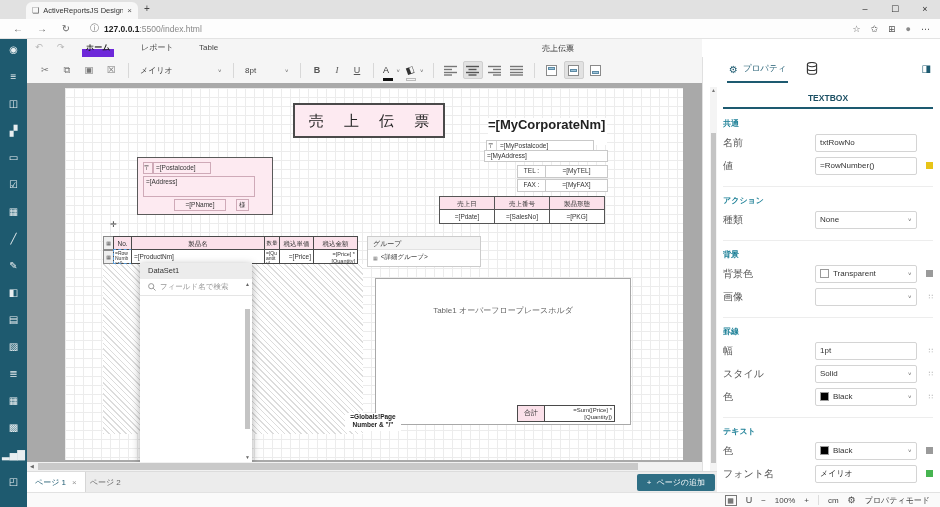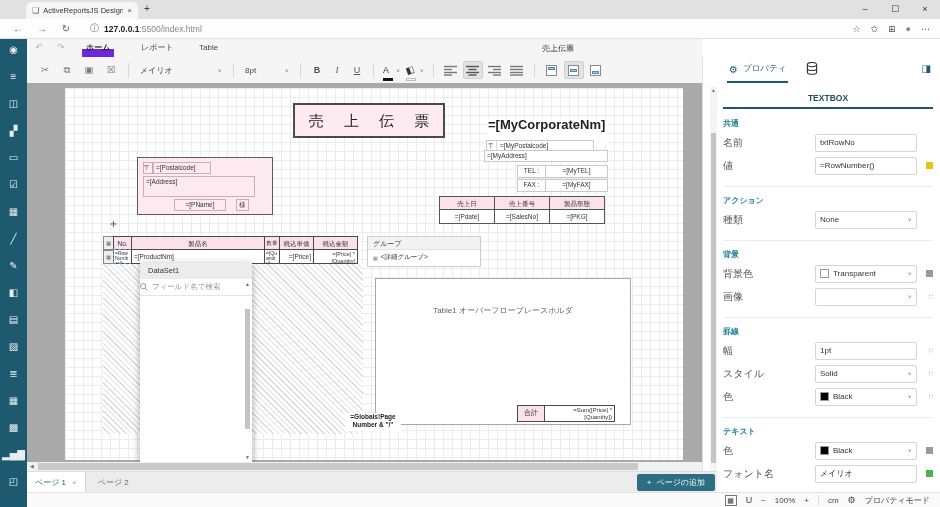--- a/index.html
+++ b/index.html
@@ -72,21 +72,21 @@
   .ovf{left:310px;top:190px;width:256px;height:147px;background:#fff;border:1px solid #a8a8a8;text-align:center;}
   .ovf span{display:inline-block;margin-top:26px;font-size:8px;color:#666;}
   .total{left:452px;top:317px;display:flex;font-size:7px;}
   .total .tl{width:28px;height:17px;background:#fbe1ea;border:1.5px solid #4a4a4a;text-align:center;line-height:14px;color:#333;}
   .total .tv{width:70px;height:17px;background:#fff;border:1.5px solid #4a4a4a;border-left:0;font-size:6px;line-height:7px;text-align:right;padding:1px 2px;color:#333;}
   .pgnum{left:280px;top:325px;width:56px;height:18px;background:#fff;font-size:6.5px;line-height:7.5px;text-align:center;overflow:hidden;color:#222;font-weight:bold;}
   .move-ic{left:45px;top:132px;font-size:8px;color:#444;}
   
   .fdrop{left:75px;top:175px;width:112px;height:199px;background:#fff;box-shadow:0 2px 8px rgba(0,0,0,.35);z-index:10;font-size:7.5px;color:#333;}
   .fdrop .fh{height:16px;line-height:16px;background:#ececec;padding-left:8px;}
-  .fdrop .fs{height:17px;display:flex;align-items:center;gap:4px;border-bottom:1px solid #e5e5e5;color:#999;}
+  .fdrop .fs{height:17px;display:flex;align-items:center;gap:4px;padding-left:8px;border-bottom:1px solid #e5e5e5;color:#999;}
   .fitem{height:16.5px;line-height:16.5px;padding-left:8px;white-space:nowrap;overflow:hidden;}
   .fscroll{position:absolute;right:1px;top:18px;bottom:2px;width:7px;}
   .fscroll .ar{position:absolute;left:0;width:7px;font-size:5px;color:#666;text-align:center;}
   .fscroll .thumb{position:absolute;left:1px;top:28px;width:5px;height:120px;background:#c4c4c4;}
   
   .hscroll{position:absolute;left:27px;top:462px;width:685px;height:9px;background:#f1f1f1;}
   .hscroll .thumb{position:absolute;left:11px;top:1px;width:600px;height:7px;background:#c9c9c9;}
   .hscroll .ar{position:absolute;top:0;font-size:5px;line-height:9px;color:#666;width:10px;text-align:center;}
   
   .panel{position:absolute;left:702px;top:57px;width:238px;height:436px;background:#fff;border-left:1px solid #e0e0e0;}
@@ -108,21 +108,21 @@
   .pctl{flex:1;height:18px;border:1px solid #d4d4d4;border-radius:2px;display:flex;align-items:center;padding:0 4px;font-size:8px;color:#333;gap:4px;background:#fff;}
   .pctl .val{flex:1;white-space:nowrap;overflow:hidden;}
   .swatch{width:9px;height:9px;border:1px solid #9a9a9a;display:inline-block;}
   .psuf{flex:0 0 16px;text-align:right;font-size:7px;color:#8a8a8a;}
   .sq{display:inline-block;width:7px;height:7px;}
   .yellow{background:#e8c417;} .green{background:#46b450;} .gray{background:#9a9a9a;}
   
   .tabsbar{position:absolute;left:27px;top:471px;width:690px;height:21px;background:#ececec;border-top:1px solid #dcdcdc;display:flex;font-size:8px;color:#555;}
   .ptab1{background:#fff;border-right:1px solid #d6d6d6;display:flex;align-items:center;gap:6px;padding:0 8px;color:#1d5a70;}
   .ptab1 .x{color:#999;font-size:8px;}
-  .ptab2{display:flex;align-items:center;padding:0 12px;color:#666;}
+  .ptab2{display:flex;align-items:center;padding:0 4px;color:#666;}
   .addpage{margin-left:auto;margin-right:2px;align-self:center;height:17px;background:#2e6e84;color:#fff;border-radius:2px;display:flex;align-items:center;gap:5px;padding:0 10px;font-size:8px;}
   .statusbar{position:absolute;left:27px;top:492px;width:913px;height:15px;background:#fafafa;border-top:1px solid #e2e2e2;display:flex;align-items:center;justify-content:flex-end;gap:9px;padding-right:10px;font-size:8px;color:#444;}
   .statusbar .gridic{border:1px solid #777;width:12px;height:11px;text-align:center;line-height:10px;font-size:7px;}
   .statusbar .ssep{width:1px;height:10px;background:#ddd;}
 </style>
 </head>
 <body>
 
 <div class="titlebar">
   <div class="btab">

